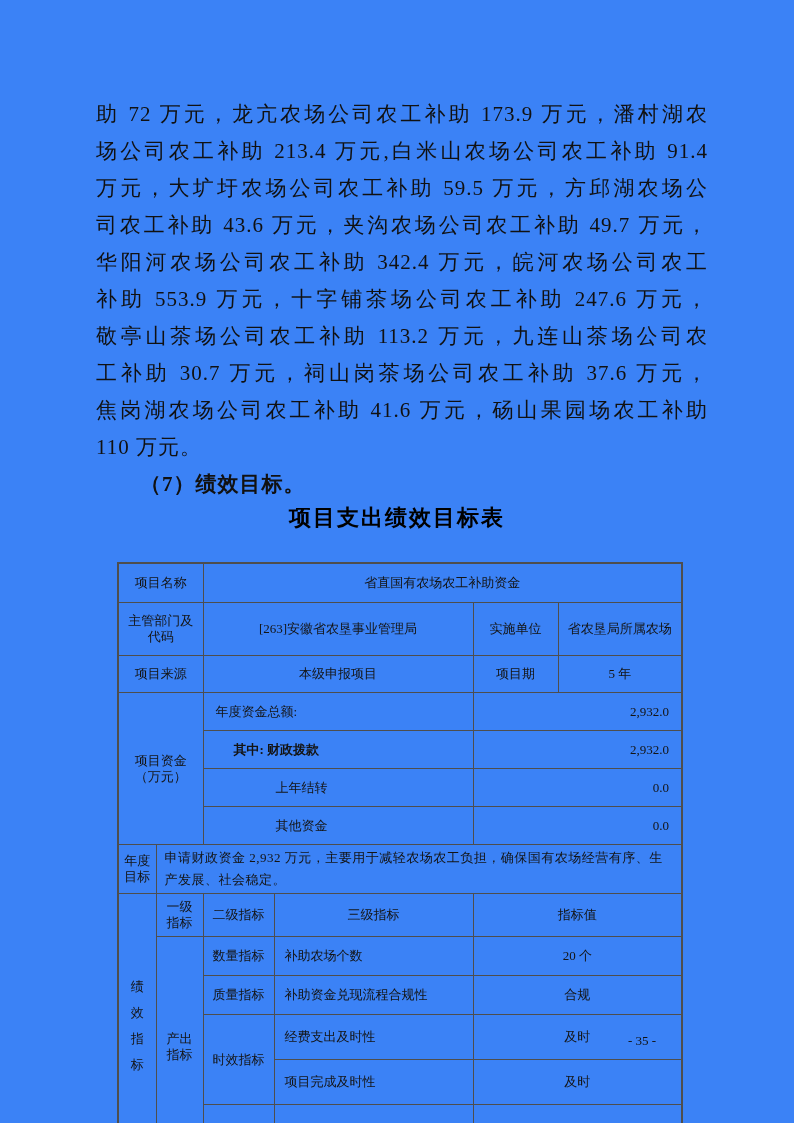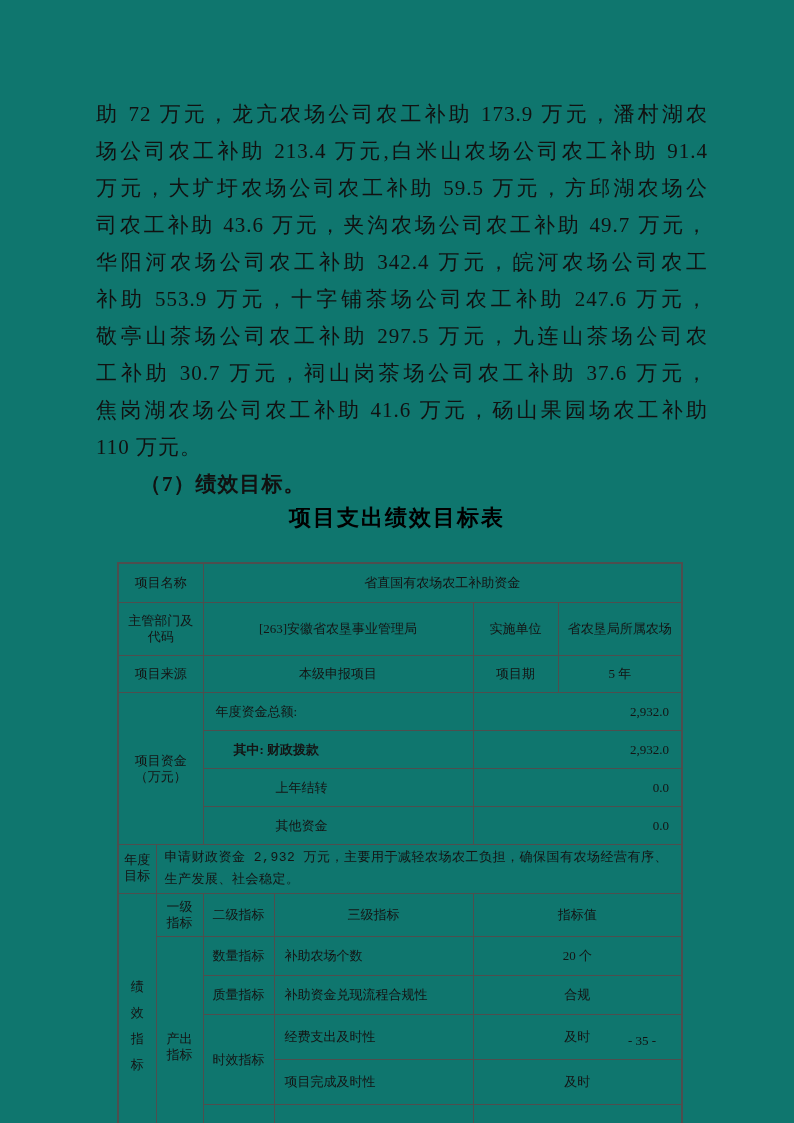--- a/index.html
+++ b/index.html
@@ -1,20 +1,20 @@
 <!DOCTYPE html>
 <html><head>
 <meta charset="utf-8">
 <style>
   html,body { margin:0; padding:0; background:#ffffff; }
   .page {
     position: relative;
     width: 794px;
     height: 1123px;
-    background: #0f766e;
+    background: #3b82f6;
     font-family: "Liberation Serif", "DejaVu Serif", serif;
     color: #111111;
     overflow: hidden;
   }
 
   
   .body-text {
     position: absolute;
     left: 96px;
     top: 96px;
@@ -78,21 +78,21 @@
     line-height: 22px;
     letter-spacing: 0.5px;
   }
   .perf-table .vert div { line-height: 26px; }
   .perf-table .two div { line-height: 16px; }
 
   tr.r1  td { height: 30px; }
   tr.r2  td { height: 44px; }
   tr.r3  td { height: 28px; }
   tr.rf  td { height: 29px; }
-  tr.rg  td { height: 38px; font-family: Liberation Mono, monospace; }
+  tr.rg  td { height: 38px; }
   tr.rh  td { height: 34px; }
   tr.ri1 td { height: 30px; }
   tr.ri2 td { height: 30px; }
   tr.ri3 td { height: 36px; }
   tr.ri4 td { height: 36px; }
   tr.ri5 td { height: 44px; margin-top: 18px; }
 
   .page-number {
     position: absolute;
     left: 612px; top: 1033px;
@@ -106,21 +106,21 @@
 
 <div class="page">
 
   <div class="body-text">
     <div class="line">助 72 万元，龙亢农场公司农工补助 173.9 万元，潘村湖农</div>
     <div class="line">场公司农工补助 213.4 万元,白米山农场公司农工补助 91.4</div>
     <div class="line">万元，大圹圩农场公司农工补助 59.5 万元，方邱湖农场公</div>
     <div class="line">司农工补助 43.6 万元，夹沟农场公司农工补助 49.7 万元，</div>
     <div class="line">华阳河农场公司农工补助 342.4 万元，皖河农场公司农工</div>
     <div class="line">补助 553.9 万元，十字铺茶场公司农工补助 247.6 万元，</div>
-    <div class="line">敬亭山茶场公司农工补助 297.5 万元，九连山茶场公司农</div>
+    <div class="line">敬亭山茶场公司农工补助 113.2 万元，九连山茶场公司农</div>
     <div class="line">工补助 30.7 万元，祠山岗茶场公司农工补助 37.6 万元，</div>
     <div class="line">焦岗湖农场公司农工补助 41.6 万元，砀山果园场农工补助</div>
     <div class="line noj">110 万元。</div>
     <div class="line noj indent">（7）绩效目标。</div>
   </div>
 
   <div class="table-title">项目支出绩效目标表</div>
 
   <table class="perf-table">
     <colgroup>

